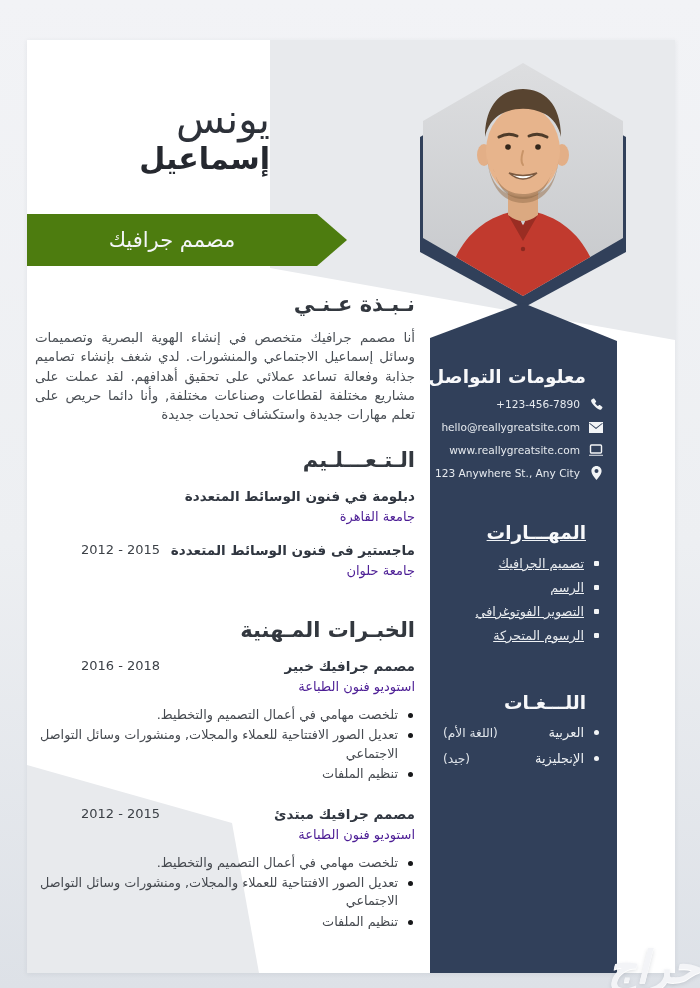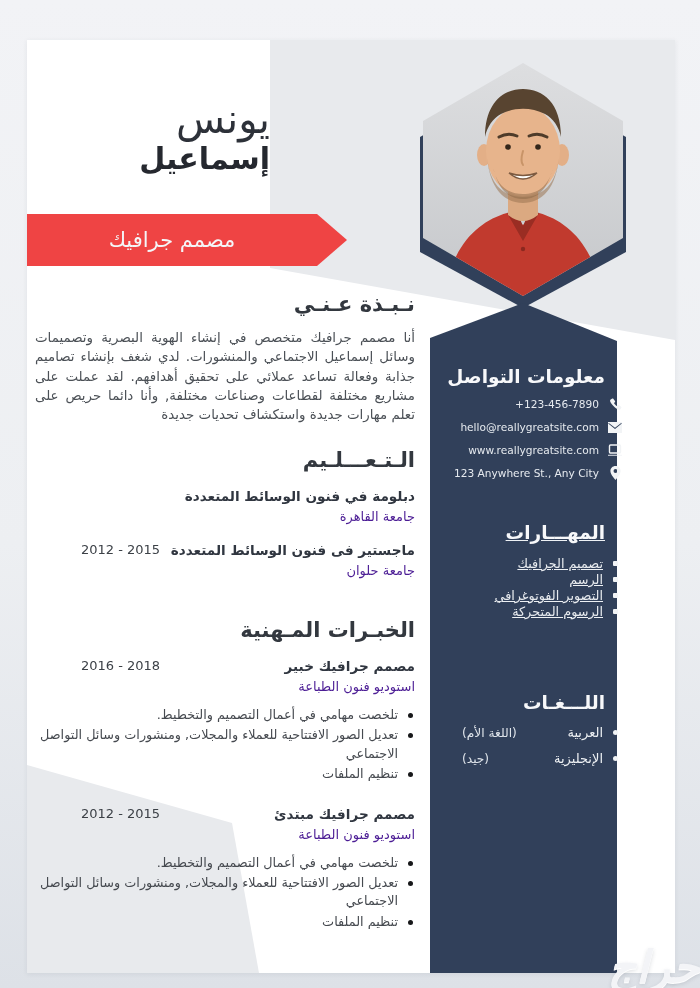--- a/index.html
+++ b/index.html
@@ -21,21 +21,21 @@
   .photo { position:absolute; left:396px; top:23px; width:200px; height:233px; }
 
   
   .name-block { position:absolute; left:8px; top:56px; width:235px; text-align:right; direction:rtl; }
   .name-first { font-size:40px; font-weight:500; color:#2d3139; line-height:1.15; }
   .name-last  { font-size:30px; font-weight:800; color:#25282f; line-height:1.1; letter-spacing:0; }
 
   
   .banner {
     position:absolute; left:0; top:174px; width:320px; height:52px;
-    background:#ef4444;
+    background:#4d7c0f;
     clip-path:polygon(0 0,290px 0,320px 26px,290px 52px,0 52px);
   }
   .banner span {
     position:absolute; left:0; top:0; width:290px; height:52px;
     display:flex; align-items:center; justify-content:center;
     color:#f4f6f8; font-size:21px; direction:rtl;
   }
 
   
   .sec { position:absolute; left:8px; width:380px; direction:rtl; text-align:right; }
@@ -59,33 +59,33 @@
   ul.resps li {
     position:relative; padding-right:17px; font-size:12.8px; color:#45494f; line-height:1.42;
     margin-bottom:2px;
   }
   ul.resps li::before {
     content:""; position:absolute; right:2px; top:7px; width:5px; height:5px;
     border-radius:50%; background:#17181a;
   }
 
   
-  .side { position:absolute; left:417px; width:187px; direction:rtl; color:#eef1f4; }
+  .side { position:absolute; left:398px; width:187px; direction:rtl; color:#eef1f4; }
   .side h2 { font-size:18.5px; font-weight:700; color:#f7f8fa; text-align:right; padding-right:26px; }
   .side-contact { top:326px; }
   .side-skills  { top:482px;text-decoration:underline; }
   .side-langs   { top:652px; }
 
   .c-row { display:flex; direction:rtl; align-items:center; justify-content:flex-start; padding-right:9px; margin-top:9px; }
   .c-row .ic { width:14px; height:14px; flex:0 0 14px; margin-left:9px; display:flex; align-items:center; justify-content:center; }
   .c-row .ic svg { display:block; }
   .c-row .val { font-size:10.6px; color:#e6eaef; direction:ltr; white-space:nowrap; }
   .side-contact .c-rows { margin-top:10px; }
 
-  .s-row { display:flex; direction:rtl; align-items:center; padding-right:13px; margin-top:1px; }
+  .s-row { display:flex; direction:rtl; align-items:center; padding-right:13px; margin-top:9px; }
   .s-bullet { width:5px; height:5px; background:#f2f4f6; border-radius:1px; margin-left:10px; flex:0 0 5px; }
   .s-row .val { font-size:12.8px; color:#e8ebef; }
   .side-skills .s-rows { margin-top:13px; }
 
   .l-row { display:flex; direction:rtl; align-items:center; padding-right:13px; padding-left:18px; margin-top:11px; }
   .l-bullet { width:5px; height:5px; background:#f2f4f6; border-radius:50%; margin-left:10px; flex:0 0 5px; }
   .l-name { font-size:13px; color:#eef1f4; }
   .l-level { font-size:12.2px; color:#dfe4ea; margin-right:auto; }
   .side-langs .l-rows { margin-top:12px; }
 

